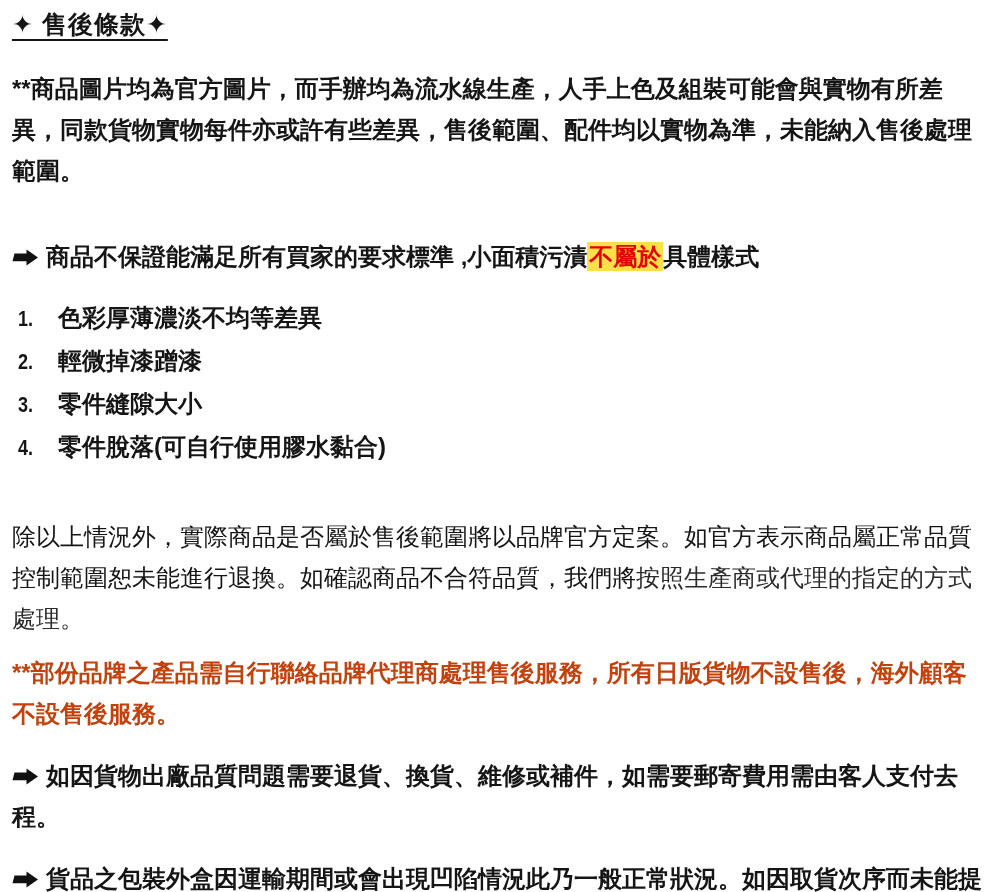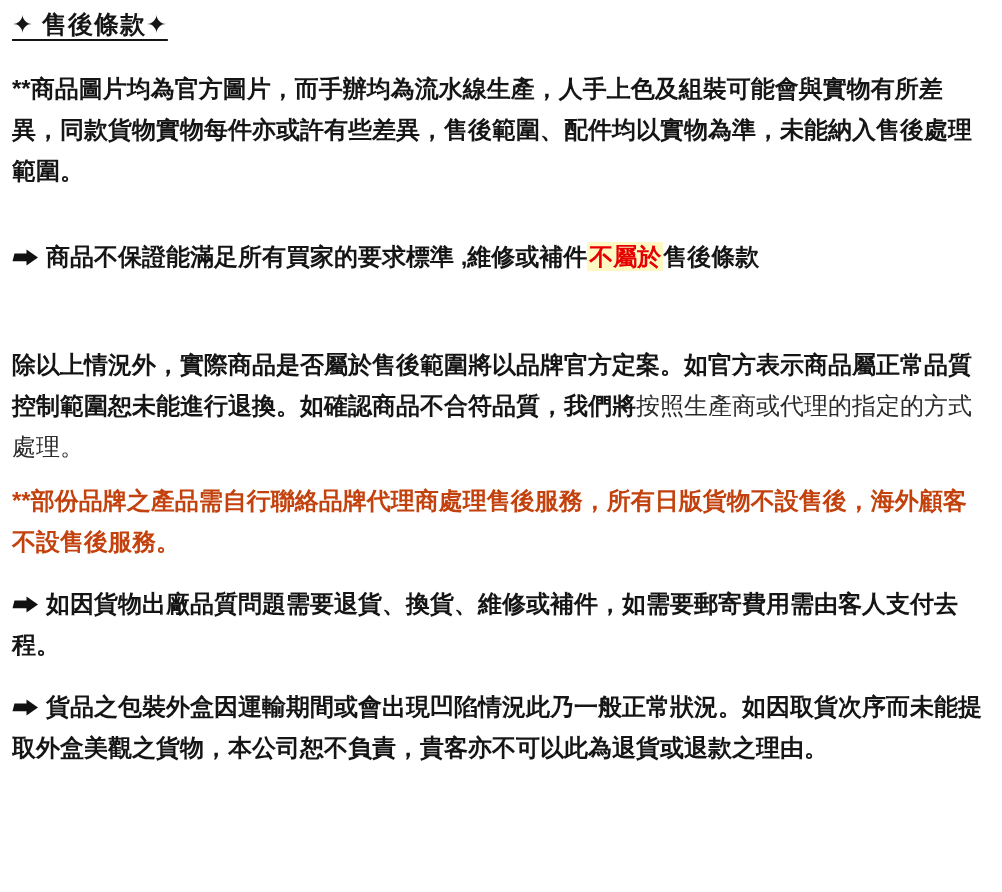--- a/index.html
+++ b/index.html
@@ -14,29 +14,29 @@
   .title {
     display: inline-block;
     margin: 2px 0 0 0;
     font-size: 25px; font-weight: 700; letter-spacing: 1px;
     text-decoration: underline;
     text-decoration-thickness: 2px;
     text-underline-offset: 6px;
   }
 
   .para { margin: 0; font-size: 24px; line-height: 41px; }
-  .bold { font-weight: 700; }
+  .bold { font-weight: 400; }
   .reg  { font-weight: 400; color: #2b2b2b; }
   .red  { color: #c2410c; }
 
   .intro   { margin-top: 27px; width: 966px; font-weight: 700; }
   .heading { margin-top: 50px; font-size: 24px; font-weight: 700; }
 
   mark.not-covered {
-    background: #fef9c3; color: #e60000;
+    background: #fde047; color: #e60000;
     font-weight: 700; padding: 1px 2px;
   }
 
   .arrow-svg { width: 27px; height: 17px; margin-right: 7px; vertical-align: -1px; display: inline-block; }
   .arrow-svg path { fill: #111111; }
 
   .excl-list {
     margin-top: 24px; padding-left: 6px;
     display: grid; grid-template-columns: 452px 1fr;
     font-size: 24px; font-weight: 700;
@@ -60,24 +60,30 @@
 
 <div class="page">
 
   <h1 class="title">✦ 售後條款✦</h1>
 
   <p class="para intro">**商品圖片均為官方圖片，而手辦均為流水線生產，人手上色及組裝可能會與實物有所差異，同款貨物實物每件亦或許有些差異，售後範圍、配件均以實物為準，未能納入售後處理範圍。</p>
 
   <div class="heading">
     <span><svg class="arrow-svg" viewBox="0 0 26 17">
           <path d="M2 4.6 L14 4.6 L14 0.5 L25.5 8.5 L14 16.5 L14 12.2 L0 12.2 Z"></path>
-        </svg></span><span>商品不保證能滿足所有買家的要求標準 ,維修或補件</span><mark class="not-covered">不屬於</mark><span>售後條款</span>
+        </svg></span><span>商品不保證能滿足所有買家的要求標準 ,小面積污漬</span><mark class="not-covered">不屬於</mark><span>具體樣式</span>
   </div>
 
   <div class="excl-list">
+    <div class="col-left">
+      <div class="excl-item"><span class="num">1.</span><span class="txt">色彩厚薄濃淡不均等差異</span></div>
+      <div class="excl-item"><span class="num">2.</span><span class="txt">輕微掉漆蹭漆</span></div>
+      <div class="excl-item"><span class="num">3.</span><span class="txt">零件縫隙大小</span></div>
+      <div class="excl-item"><span class="num">4.</span><span class="txt">零件脫落(可自行使用膠水黏合)</span></div>
+    </div>
   </div>
 
   <p class="para decision"><span class="bold">除以上情況外，實際商品是否屬於售後範圍將以品牌官方定案。如官方表示商品屬正常品質控制範圍恕未能進行退換。如確認商品不合符品質，我們將</span><span class="reg">按照生產商或代理的指定的方式處理。</span></p>
 
   <p class="para red-notice red">**部份品牌之產品需自行聯絡品牌代理商處理售後服務，所有日版貨物不設售後，海外顧客不設售後服務。</p>
 
   <p class="para note"><span><svg class="arrow-svg" viewBox="0 0 26 17">
           <path d="M2 4.6 L14 4.6 L14 0.5 L25.5 8.5 L14 16.5 L14 12.2 L0 12.2 Z"></path>
         </svg></span><span>如因貨物出廠品質問題需要退貨、換貨、維修或補件，如需要郵寄費用需由客人支付去程。</span></p>
 

